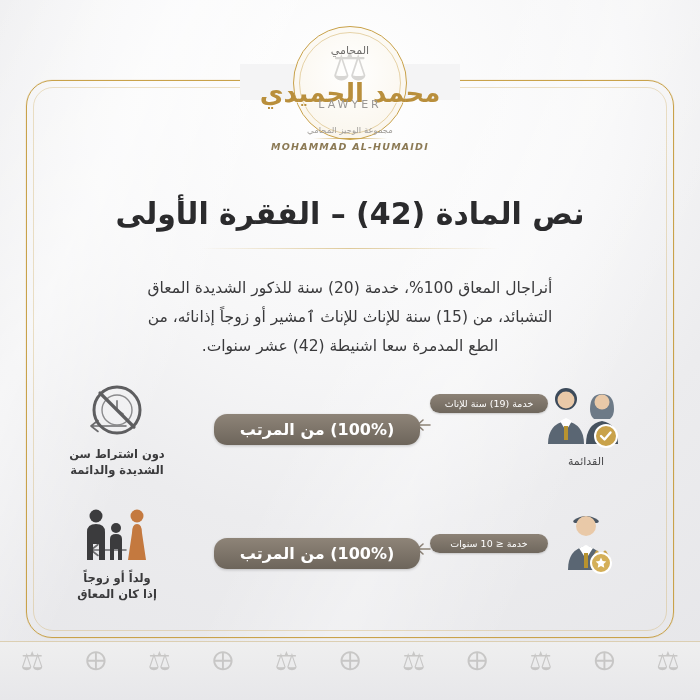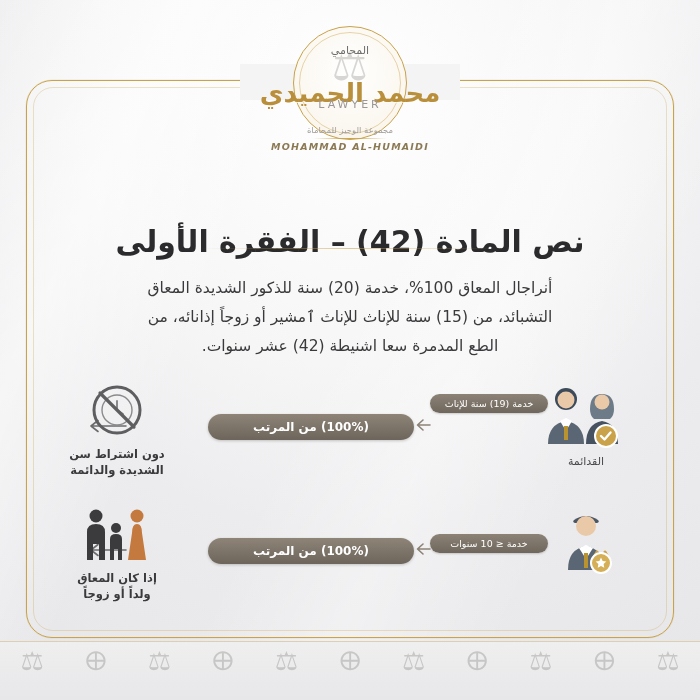--- a/index.html
+++ b/index.html
@@ -158,21 +158,20 @@
   .title {
     position: absolute;
     left: 0; right: 0;
     top: 196px;
     text-align: center;
     font-family: "DejaVu Sans", sans-serif;
     font-size: 30px;
     font-weight: bold;
     color: #2b2b2d;
     letter-spacing: 0.5px;
-    margin-top: 28px;
   }
   .title-rule {
     position: absolute;
     left: 50%;
     top: 248px;
     transform: translateX(-50%);
     width: 300px;
     height: 1px;
     background: linear-gradient(90deg, rgba(201,162,74,0) 0%, rgba(201,162,74,0.55) 50%, rgba(201,162,74,0) 100%);
   }
@@ -224,26 +223,26 @@
     padding: 4px 8px;
     text-align: center;
     margin-bottom: 7px;
     white-space: nowrap;
     box-shadow: 0 1px 2px rgba(0,0,0,0.18);
   }
   .pill.single { margin-top: 16px; }
 
   .salary-pill {
     position: absolute;
-    right: 286px;
+    right: 280px;
     top: 32px;
     width: 186px;
     background: linear-gradient(180deg, #8e8478 0%, #6d655b 100%);
     color: #fff;
-    font-size: 12px;
+    font-size: 16px;
     font-weight: bold;
     border-radius: 13px;
     padding: 6px 10px;
     text-align: center;
     box-shadow: 0 1px 3px rgba(0,0,0,0.20);
   }
 
   .arrow {
     position: absolute;
     right: 268px;
@@ -313,21 +312,21 @@
 
   <div class="frame"></div>
   <div class="frame-gap"></div>
 
   <div class="logo">
     <div class="logo-ring"></div>
     <div class="logo-scale">⚖</div>
     <div class="logo-top">المحامي</div>
     <div class="logo-name">محمد الحميدي</div>
     <div class="logo-lawyer">LAWYER</div>
-    <div class="logo-sub">مجموعة الوجيز للمحاماة</div>
+    <div class="logo-sub">مجموعة الوجيز المحامي</div>
     <div class="logo-divider"></div>
     <div class="logo-en">MOHAMMAD AL-HUMAIDI</div>
   </div>
 
   <div class="title">نص المادة (42) – الفقرة الأولى</div>
   <div class="title-rule"></div>
 
   <div class="para">
     <div>أنراجال المعاق 100%، خدمة (20) سنة للذكور الشديدة المعاق</div>
     <div>التشبائد، من (15) سنة للإناث للإناث ٱمشير أو زوجاً إذانائه، من</div>
@@ -432,22 +431,22 @@
           <path d="M7 54 L7 26 q0-8 9-8 q9 0 9 8 L25 54 L19 54 L19 38 L13 38 L13 54 z" fill="#3b3b3d"></path>
 
           <circle cx="36" cy="22" r="5" fill="#3b3b3d"></circle>
           <path d="M30 54 L30 33 q0-5 6-5 q6 0 6 5 L42 54 L38 54 L38 43 L34 43 L34 54 z" fill="#3b3b3d"></path>
 
           <circle cx="57" cy="10" r="6.5" fill="#c4793f"></circle>
           <path d="M48 54 L52 27 q0-9 5-9 q5 0 5 9 L66 54 z" fill="#c4793f"></path>
         </svg>
       </div>
       <div class="right-caption">
+        <div>ولداً أو زوجاً</div>
         <div>إذا كان المعاق</div>
-        <div>ولداً أو زوجاً</div>
       </div>
     </div>
   </div>
 
   <div class="footer">
     <div class="footer-icons">
       <span>⚖</span>
       <span>🜨</span>
       <span>⚖</span>
       <span>🜨</span>

